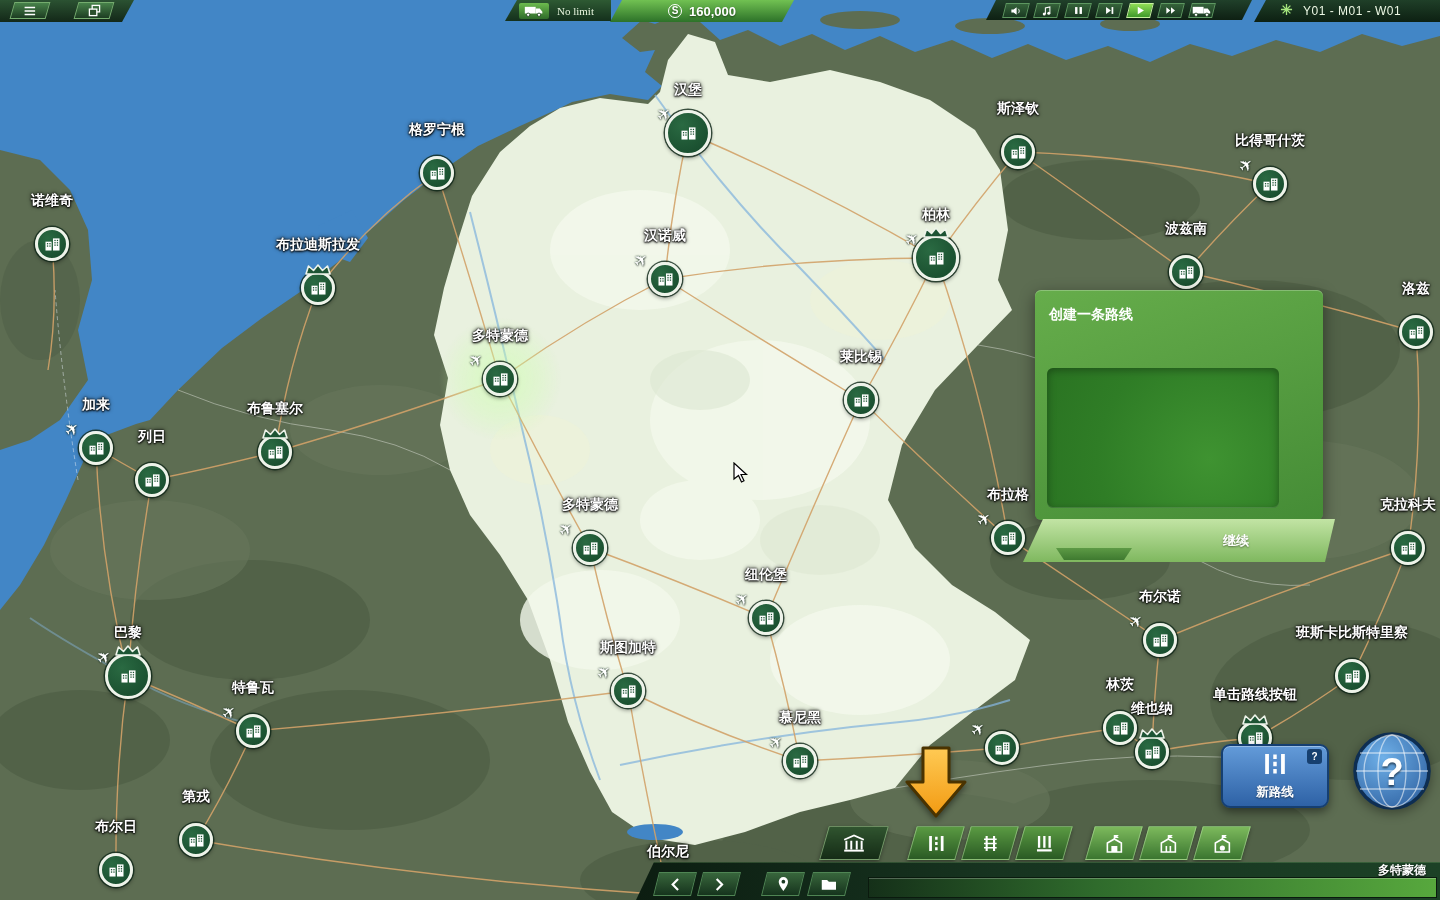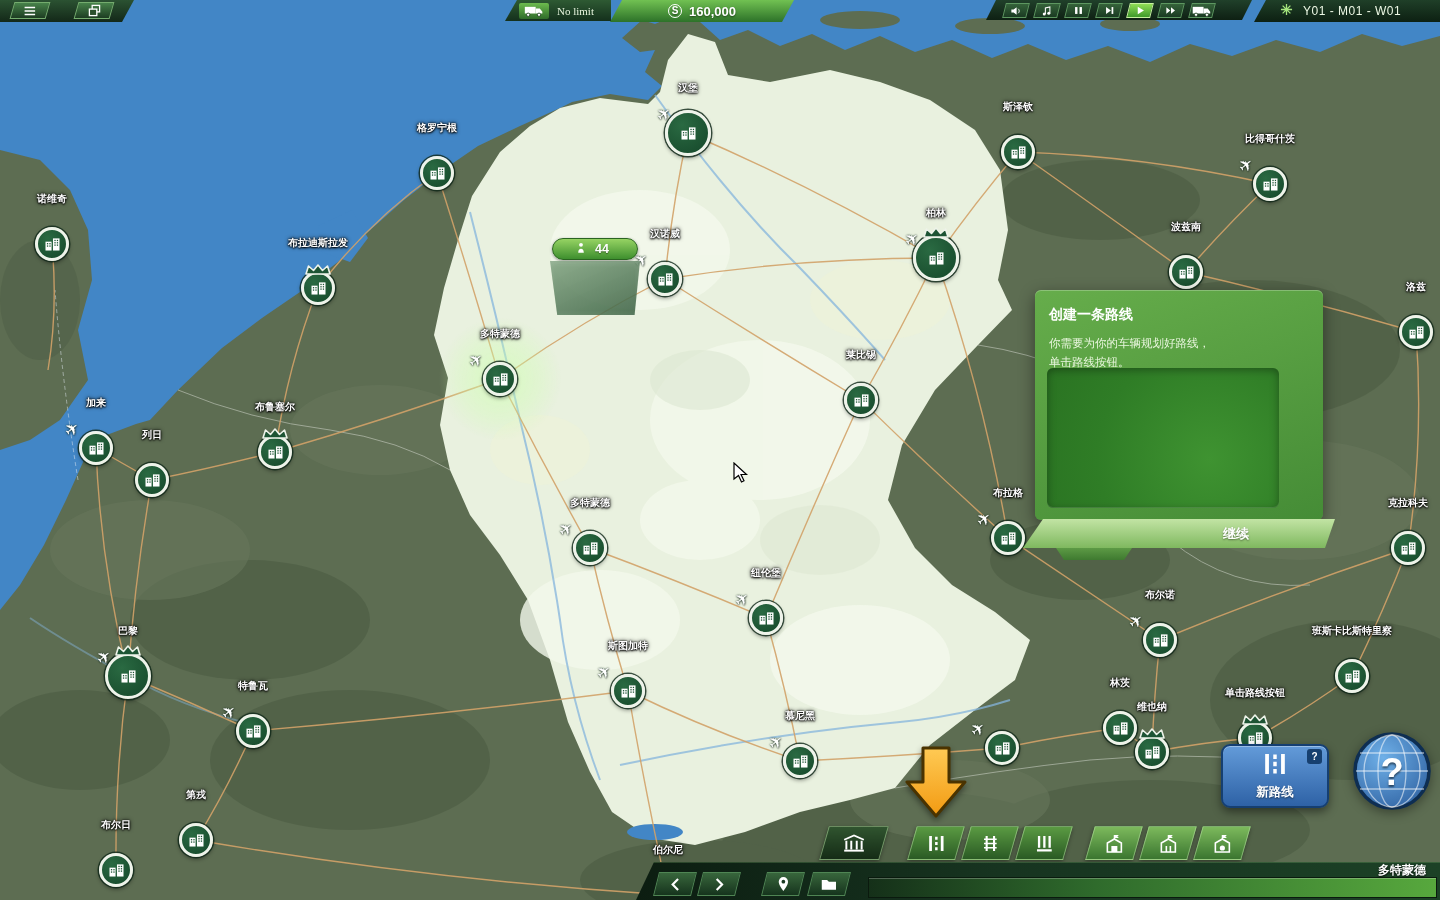--- a/index.html
+++ b/index.html
@@ -13,21 +13,21 @@
 
   
   .city { position:absolute; pointer-events:auto; }
   .city .glow { position:absolute; left:-62px; top:-62px; width:124px; height:124px; border-radius:50%;
     background:radial-gradient(circle, rgba(205,255,175,.65) 0%, rgba(205,255,175,.28) 45%, rgba(205,255,175,0) 70%); }
   .city .circle { position:absolute; left:-17px; top:-17px; width:34px; height:34px; border-radius:50%;
     background:radial-gradient(circle at 35% 30%, #2a6a42, #15472a);
     border:3px solid #eef3ea; box-shadow:0 0 0 1.5px rgba(15,40,25,.8), 0 2px 4px rgba(0,0,0,.45);
     display:flex; align-items:center; justify-content:center; }
   .city.big .circle { left:-23px; top:-23px; width:46px; height:46px; }
-  .city .label { position:absolute; left:0; top:-52px; transform:translateX(-50%); color:#fff; font-size:10px;
+  .city .label { position:absolute; left:0; top:-52px; transform:translateX(-50%); color:#fff; font-size:14px;
     font-weight:bold; white-space:nowrap; text-shadow:0 1px 2px #000, 0 0 4px #000, 0 0 2px #000; }
   .city .plane { position:absolute; left:-31px; top:-29px; color:#fff; font-size:17px; transform:rotate(-40deg);
     text-shadow:0 0 2px #10301c, 0 1px 2px rgba(0,0,0,.7); }
   .city .crown { position:absolute; left:-14px; top:-27px; }
   .city.big .crown { left:-14px; top:-34px; }
 
   
   .tip { position:absolute; }
   .tip-pill { height:22px; min-width:86px; width:fit-content; border-radius:11px;
     background:linear-gradient(180deg,#96d363,#3e8f2e); border:1px solid #2a6420;
@@ -71,21 +71,21 @@
 
   
   .tutorial { position:absolute; left:1035px; top:290px; width:288px; height:230px; z-index:30; border-radius:6px;
     background:linear-gradient(160deg,#66ad4b,#458c36);
     box-shadow:0 5px 16px rgba(0,0,0,.45), inset 0 1px 0 rgba(255,255,255,.25); padding:16px 14px; }
   .tutorial .t-title { color:#fff; font-size:14px; font-weight:bold; margin-bottom:10px; }
   .tutorial .t-body { color:#e9f6de; font-size:11.5px; line-height:1.65; }
   .tutorial .t-inner { position:absolute; left:12px; top:78px; width:232px; height:140px; border-radius:6px;
     background:radial-gradient(circle at 70% 65%, #3f9331 0%, #2f7d26 60%, #2a7322 100%);
     box-shadow:inset 0 2px 8px rgba(0,0,0,.35), inset 0 -1px 0 rgba(255,255,255,.15); }
-  .continue-bar { position:absolute; left:1023px; top:519px; width:312px; height:29px; z-index:31;
+  .continue-bar { position:absolute; left:1023px; top:519px; width:312px; height:43px; z-index:31;
     background:linear-gradient(180deg,#c2e4a4,#7fb85f); clip-path:polygon(20px 0,100% 0,calc(100% - 10px) 100%,0 100%);
     display:flex; align-items:center; color:#fff; font-size:13px; font-weight:bold;
     text-shadow:0 1px 2px rgba(0,0,0,.45); box-shadow:0 3px 8px rgba(0,0,0,.35); }
   .continue-bar .c-lbl { margin-left:200px; }
   .continue-tab { position:absolute; left:1056px; top:548px; width:76px; height:12px; z-index:31;
     background:linear-gradient(180deg,#5d9a45,#3f7a30); clip-path:polygon(0 0,100% 0,calc(100% - 8px) 100%,8px 100%); }
 
   
   .tutorial-arrow { position:absolute; left:898px; top:746px; z-index:20; filter:drop-shadow(0 3px 3px rgba(0,0,0,.45)); }
 
@@ -951,30 +951,20 @@
             <rect x="13.6" y="5.5" width="1.4" height="1.4"></rect>
             <rect x="11" y="8" width="1.4" height="1.4"></rect>
             <rect x="13.6" y="8" width="1.4" height="1.4"></rect>
           </g>
         </svg>
       </div>
       <div class="plane">✈</div>
     </div>
   </div>
 <div id="tip-layer">
-    <div class="tip" style="left:552px;top:238px">
-      <div class="tip-pill">
-        <span><svg viewBox="0 0 10 14" width="8" height="12">
-            <circle cx="5" cy="3" r="2.4" fill="#fff"></circle>
-            <path d="M1.5 13c0-3 1.5-5 3.5-5s3.5 2 3.5 5z" fill="#fff"></path>
-          </svg></span>
-        <span>44</span>
-      </div>
-      <div class="tip-body"></div>
-    </div>
   </div>
 
 <div class="tb-left" id="tb-left">
     <div class="tb-btn" style="left:12px">
       <span>
         <svg viewBox="0 0 16 16" width="14" height="14">
           <path d="M2 4h12M2 8h12M2 12h12" stroke="#fff" stroke-width="1.8" fill="none"></path>
         </svg>
       </span>
     </div>
@@ -1070,24 +1060,20 @@
         <g stroke="#a5e57d" stroke-width="1.4" fill="none">
           <path d="M7 1v12M1 7h12M2.8 2.8l8.4 8.4M11.2 2.8L2.8 11.2"></path>
         </g>
         <circle cx="7" cy="7" r="2" fill="#a5e57d"></circle>
       </svg></span>
   <span class="date-label">Y01 - M01 - W01</span>
 </div>
 
 <div class="tutorial">
   <div class="t-title">创建一条路线</div>
-  <div class="t-body">
-    <span>你需要为你的车辆规划好路线，</span><br>
-    <span>单击路线按钮。</span>
-  </div>
   <div class="t-inner"></div>
 </div>
 <div class="continue-bar">
   <span class="c-lbl">继续</span>
 </div>
 <div class="continue-tab"></div>
 
 <svg class="tutorial-arrow" width="76" height="74" viewBox="0 0 76 74">
   <defs>
     <linearGradient id="arrowGrad" x1="0" y1="0" x2="0" y2="1">

